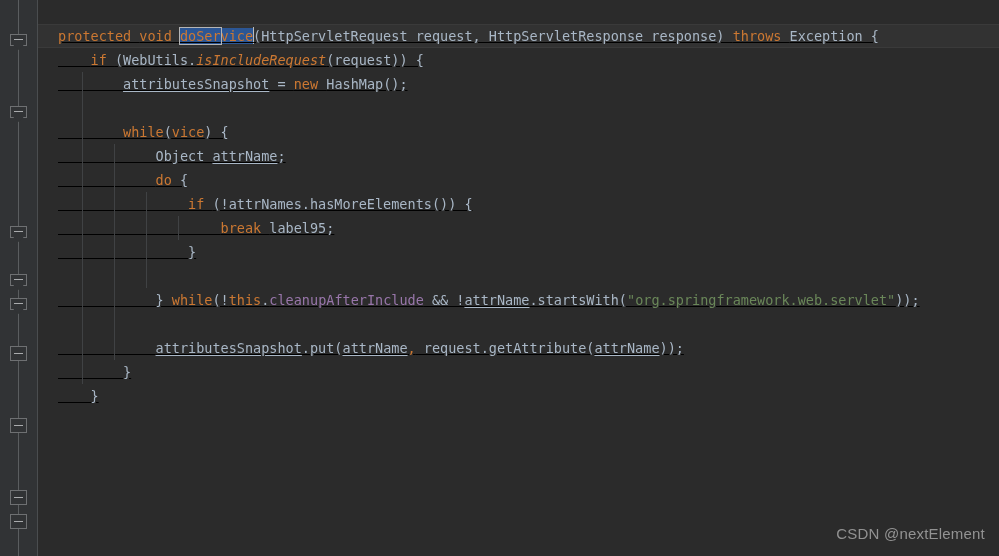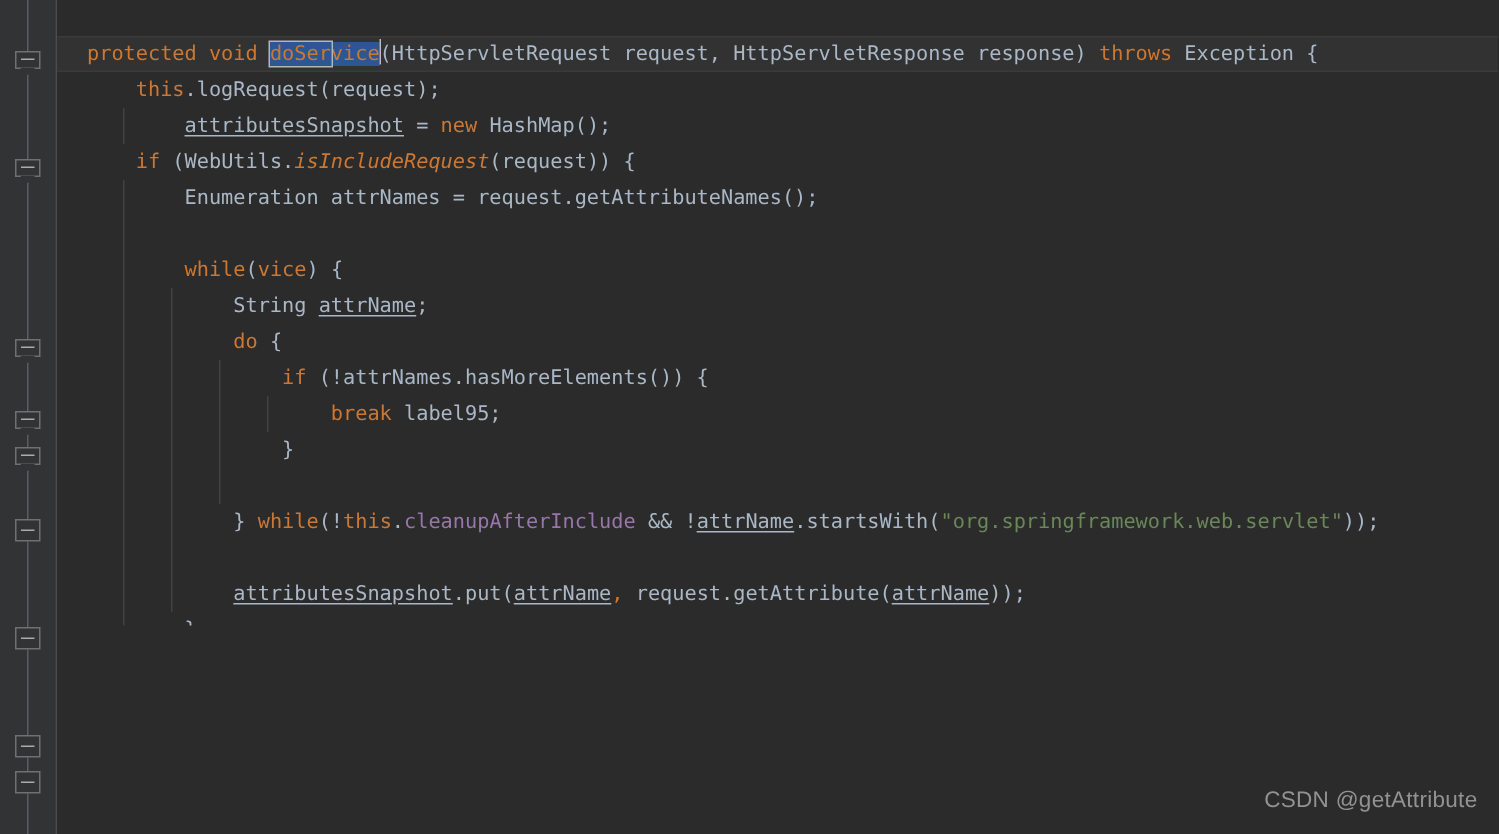--- a/index.html
+++ b/index.html
@@ -47,20 +47,21 @@
     position:absolute;left:4px;top:5px;width:9px;height:1px;
     background:#a9abad;
   }
   .fold-mark.collapsed .body{height:15px;}
   .fold-mark.collapsed .minus{top:7px;}
 
   
   .code{
     position:absolute;left:38px;top:0;right:0;height:417px;
     overflow:hidden;
+    text-decoration:underline;
   }
   .line{
     position:relative;height:24px;line-height:24px;
     white-space:pre;
     font-size:13.5px;
     color:#a9b7c6;
     padding-left:20px;
   }
   .line.caret-row{background:#323232;}
   .line.caret-row .rowborder-t,
@@ -155,33 +156,31 @@
           <div class="body"></div>
           <div class="minus"></div>
         </div>
       </div>
   </div>
   <div class="gutter-sep"></div>
 
   <div class="code" id="code-lines">
       <div class="line"></div>
       <div class="line caret-row"><div class="rowborder-t"></div><div class="rowborder-b"></div><span class="kw">protected </span><span class="kw">void </span><span class="sel idbox" style="background: rgb(44, 86, 148);">doSer</span><span class="sel" style="background: rgb(44, 86, 148);">vice</span><span class="caretbar"></span><span class="plain">(HttpServletRequest request, HttpServletResponse response) </span><span class="kw">throws </span><span class="plain">Exception {</span></div>
-      <div class="line"><span class="plain">    </span><span class="kw">this</span><span class="plain">.logRequest(request);</span></div>
+      <div class="line"><span class="plain">    </span><span class="kw">if </span><span class="plain">(WebUtils.</span><span class="ital">isIncludeRequest</span><span class="plain">(request)) {</span></div>
       <div class="line"><div class="iguide" style="left: 44px; background: rgb(64, 66, 68);"></div><span class="plain">        </span><span class="local">attributesSnapshot</span><span class="plain"> = </span><span class="kw">new </span><span class="plain">HashMap();</span></div>
-      <div class="line"><span class="plain">    </span><span class="kw">if </span><span class="plain">(WebUtils.</span><span class="ital">isIncludeRequest</span><span class="plain">(request)) {</span></div>
-      <div class="line"><div class="iguide" style="left: 44px; background: rgb(64, 66, 68);"></div><span class="plain">        Enumeration attrNames = request.getAttributeNames();</span></div>
       <div class="line"><div class="iguide" style="left: 44px; background: rgb(64, 66, 68);"></div></div>
       <div class="line"><div class="iguide" style="left: 44px; background: rgb(64, 66, 68);"></div><span class="plain">        </span><span class="kw">while</span><span class="plain">(</span><span class="kw">vice</span><span class="plain">) {</span></div>
-      <div class="line"><div class="iguide" style="left: 44px; background: rgb(64, 66, 68);"></div><div class="iguide" style="left: 76px; background: rgb(64, 66, 68);"></div><span class="plain">            String </span><span class="local">attrName</span><span class="plain">;</span></div>
+      <div class="line"><div class="iguide" style="left: 44px; background: rgb(64, 66, 68);"></div><div class="iguide" style="left: 76px; background: rgb(64, 66, 68);"></div><span class="plain">            Object </span><span class="local">attrName</span><span class="plain">;</span></div>
       <div class="line"><div class="iguide" style="left: 44px; background: rgb(64, 66, 68);"></div><div class="iguide" style="left: 76px; background: rgb(64, 66, 68);"></div><span class="plain">            </span><span class="kw">do </span><span class="plain">{</span></div>
       <div class="line"><div class="iguide" style="left: 44px; background: rgb(64, 66, 68);"></div><div class="iguide" style="left: 76px; background: rgb(64, 66, 68);"></div><div class="iguide" style="left: 108px; background: rgb(64, 66, 68);"></div><span class="plain">                </span><span class="kw">if </span><span class="plain">(!attrNames.hasMoreElements()) {</span></div>
       <div class="line"><div class="iguide" style="left: 44px; background: rgb(64, 66, 68);"></div><div class="iguide" style="left: 76px; background: rgb(64, 66, 68);"></div><div class="iguide" style="left: 108px; background: rgb(64, 66, 68);"></div><div class="iguide" style="left: 140px; background: rgb(64, 66, 68);"></div><span class="plain">                    </span><span class="kw">break </span><span class="plain">label95;</span></div>
       <div class="line"><div class="iguide" style="left: 44px; background: rgb(64, 66, 68);"></div><div class="iguide" style="left: 76px; background: rgb(64, 66, 68);"></div><div class="iguide" style="left: 108px; background: rgb(64, 66, 68);"></div><span class="plain">                }</span></div>
       <div class="line"><div class="iguide" style="left: 44px; background: rgb(64, 66, 68);"></div><div class="iguide" style="left: 76px; background: rgb(64, 66, 68);"></div><div class="iguide" style="left: 108px; background: rgb(64, 66, 68);"></div></div>
       <div class="line"><div class="iguide" style="left: 44px; background: rgb(64, 66, 68);"></div><div class="iguide" style="left: 76px; background: rgb(64, 66, 68);"></div><span class="plain">            } </span><span class="kw">while</span><span class="plain">(!</span><span class="kw">this</span><span class="plain">.</span><span class="field">cleanupAfterInclude</span><span class="plain"> &amp;&amp; !</span><span class="local">attrName</span><span class="plain">.startsWith(</span><span class="str">"org.springframework.web.servlet"</span><span class="plain">));</span></div>
       <div class="line"><div class="iguide" style="left: 44px; background: rgb(64, 66, 68);"></div><div class="iguide" style="left: 76px; background: rgb(64, 66, 68);"></div></div>
       <div class="line"><div class="iguide" style="left: 44px; background: rgb(64, 66, 68);"></div><div class="iguide" style="left: 76px; background: rgb(64, 66, 68);"></div><span class="plain">            </span><span class="local">attributesSnapshot</span><span class="plain">.put(</span><span class="local">attrName</span><span class="kw">,</span><span class="plain"> request.getAttribute(</span><span class="local">attrName</span><span class="plain">));</span></div>
       <div class="line"><div class="iguide" style="left: 44px; background: rgb(64, 66, 68);"></div><span class="plain">        }</span></div>
       <div class="line"><span class="plain">    }</span></div>
     </div>
 
-  <div class="watermark">CSDN @getAttribute</div>
+  <div class="watermark">CSDN @nextElement</div>
 </div>
 
 </body></html>

